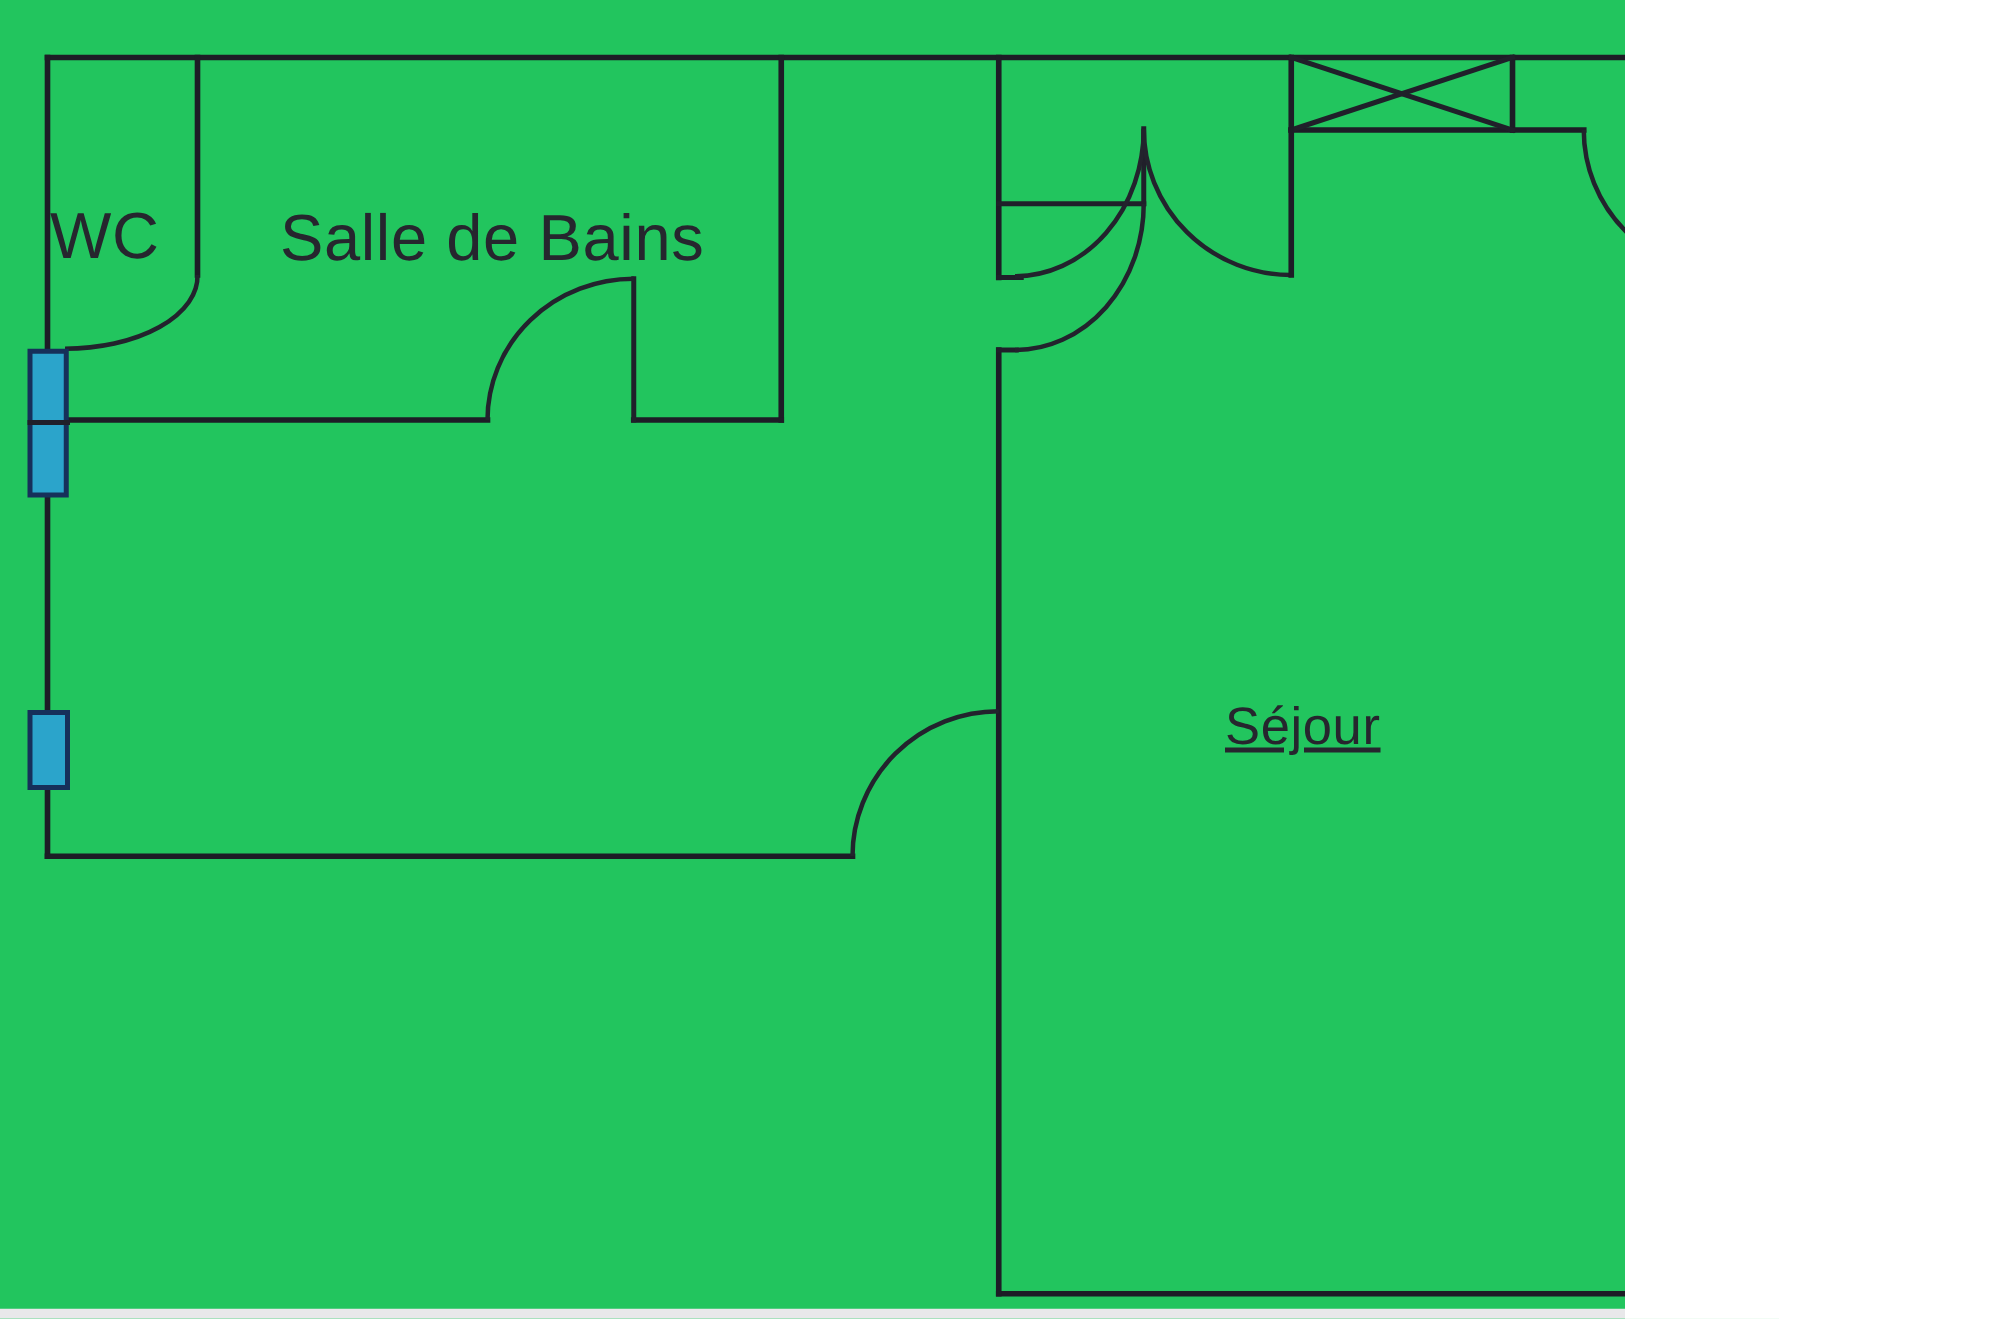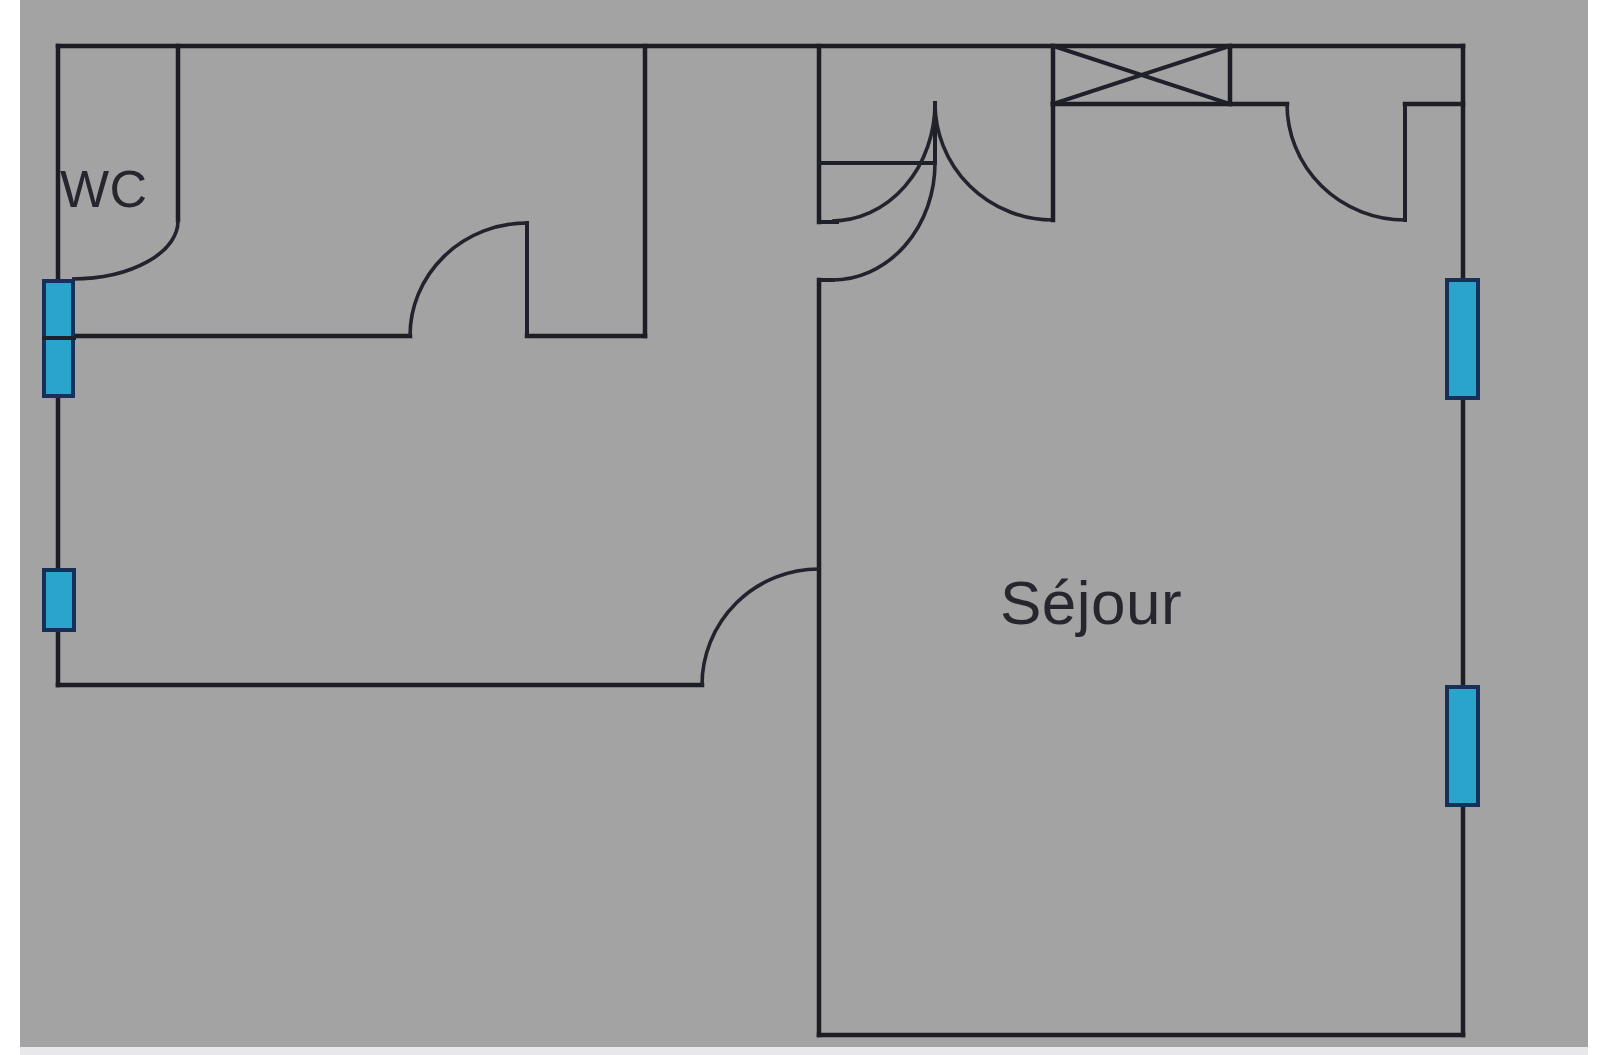--- a/index.html
+++ b/index.html
@@ -1,44 +1,43 @@
 <!DOCTYPE html>
 <html><head>
 <meta charset="utf-8">
 <style>
   html, body { margin: 0; padding: 0; background: #ffffff; }
   #stage {
     position: relative;
-    width: 1568px;
+    width: 1300px;
     height: 1055px;
-    background: #a3a3a3;
+    background: #22c55e;
     overflow: hidden;
     font-family: "Liberation Sans", sans-serif;
-    margin-left: 20px;
   }
   #plan-svg { position: absolute; left: 0; top: 0; }
 
   
   .wall    { fill: none; stroke: #1d1d26; stroke-width: 4.5; stroke-linecap: square; }
   .thin    { fill: none; stroke: #20202a; stroke-width: 4;   stroke-linecap: square; }
   .arc     { fill: none; stroke: #23232d; stroke-width: 3.6; stroke-linecap: butt; }
   .window  { stroke: #16305a; stroke-width: 4; }
 
   
   .room-label {
     position: absolute;
     color: #26262e;
     line-height: 1;
     white-space: nowrap;
     letter-spacing: 0.5px;
   }
   #label-wc      { left: 40px;  top: 163px; font-size: 52px; }
   #label-bains   { left: 224px; top: 165px; font-size: 52px; }
   #label-cuisine { left: 337px; top: 456px; font-size: 56px; }
-  #label-sejour  { left: 980px; top: 572px; font-size: 62px; }
+  #label-sejour  { left: 980px; top: 560px; font-size: 42px; text-decoration: underline; }
 
   
   #scan-strip {
     position: absolute;
     left: 0; right: 0; bottom: 0;
     height: 8px;
     background: #e8e8ea;
   }
 </style>
 </head>
@@ -89,18 +88,19 @@
 
     <rect class="window" x="24" y="281" width="29" height="115" fill="#2BA4CB"></rect>
     <path class="thin" d="M 24 338 H 54"></path>
     <rect class="window" x="24" y="570" width="30" height="60" fill="#2BA4CB"></rect>
     <rect class="window" x="1427" y="280" width="31" height="118" fill="#2BA4CB"></rect>
     <rect class="window" x="1427" y="687" width="31" height="118" fill="#2BA4CB"></rect>
   </svg>
 
   <div class="room-label" id="label-wc">WC</div>
 
+  <div class="room-label" id="label-bains">Salle de Bains</div>
 
 
   <div class="room-label" id="label-sejour">Séjour</div>
 
   <div id="scan-strip"></div>
 </div>
 
 </body></html>

